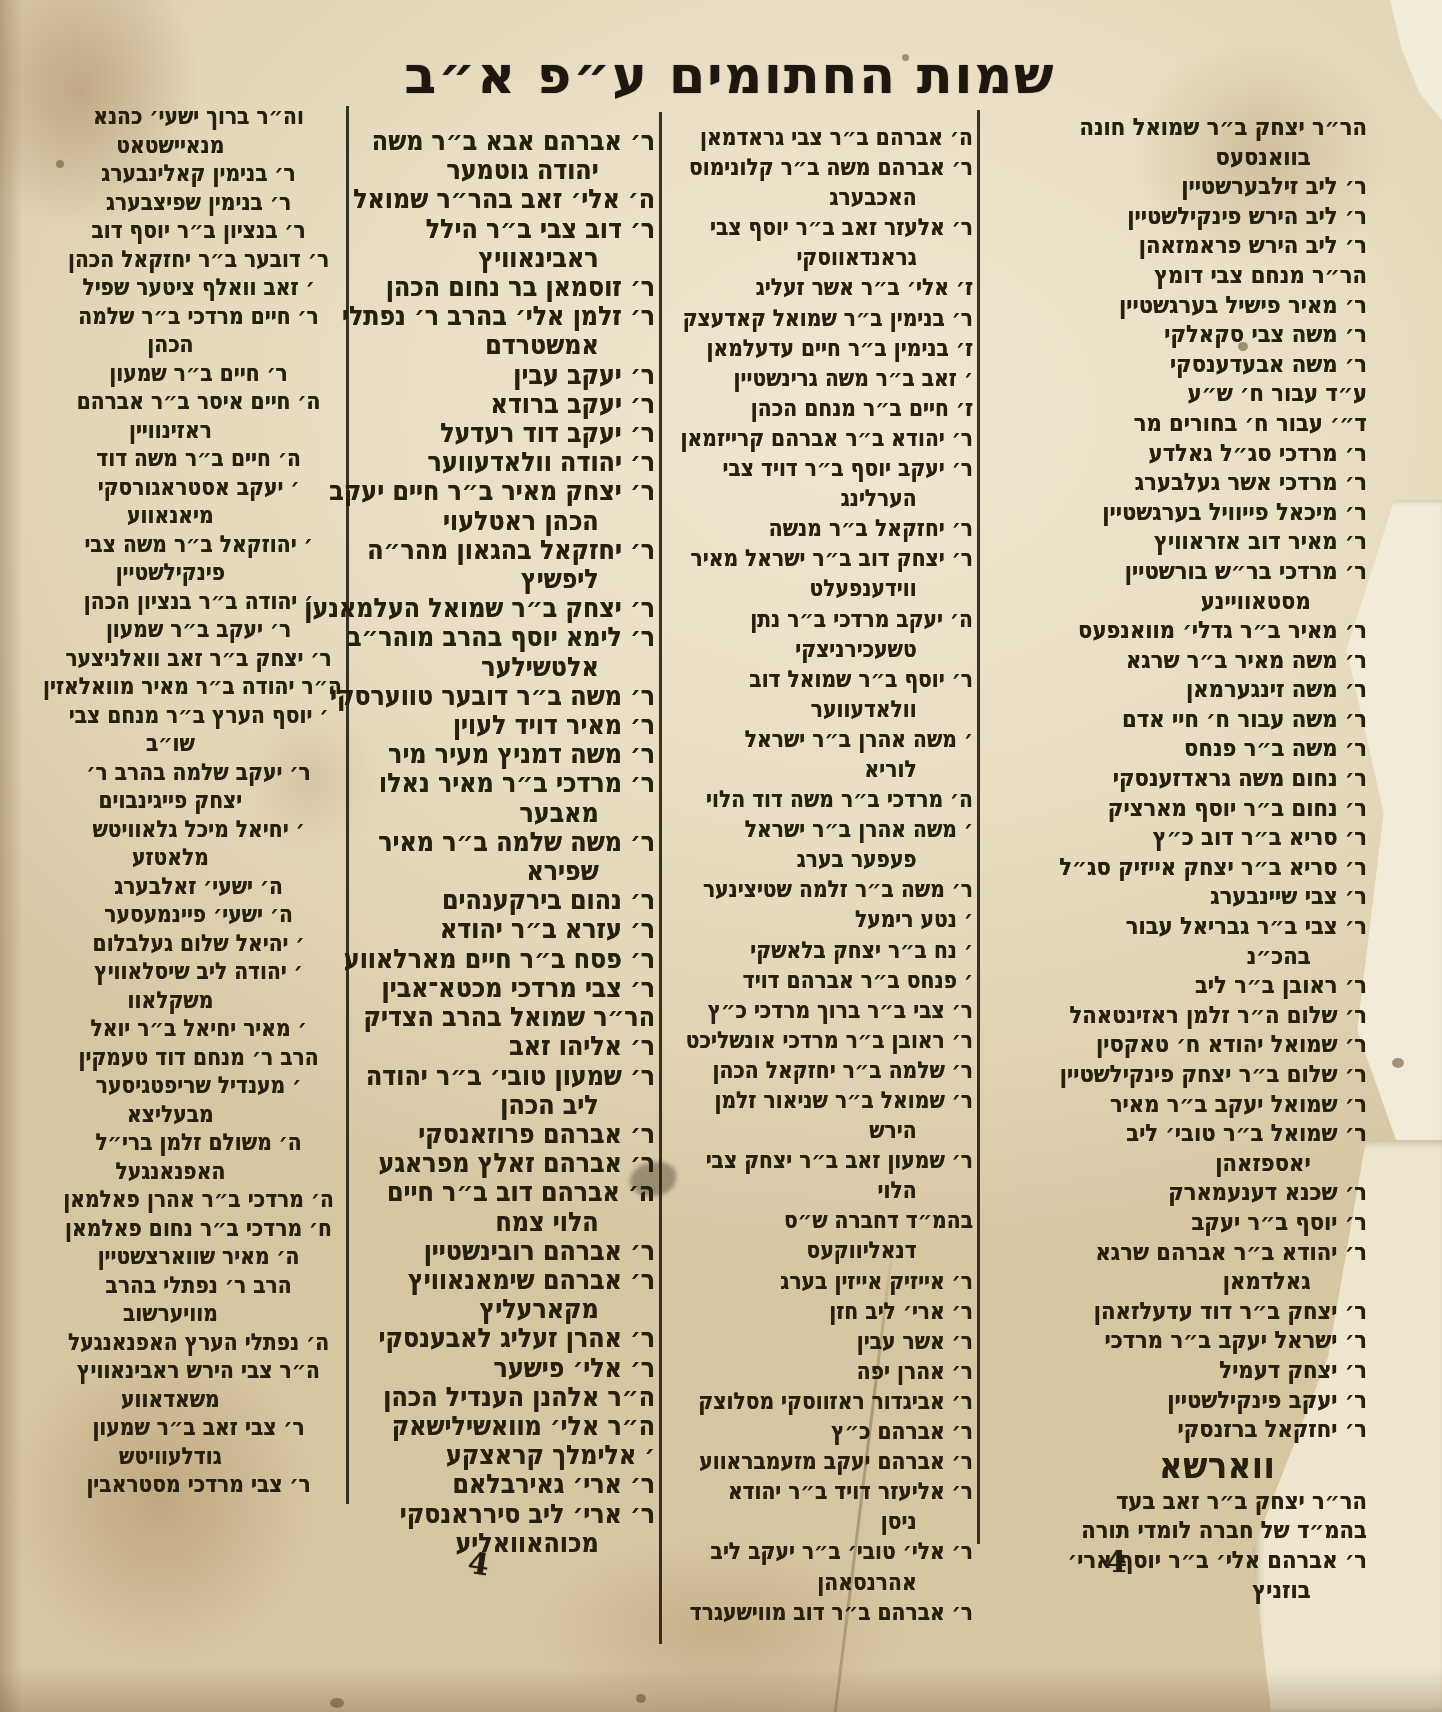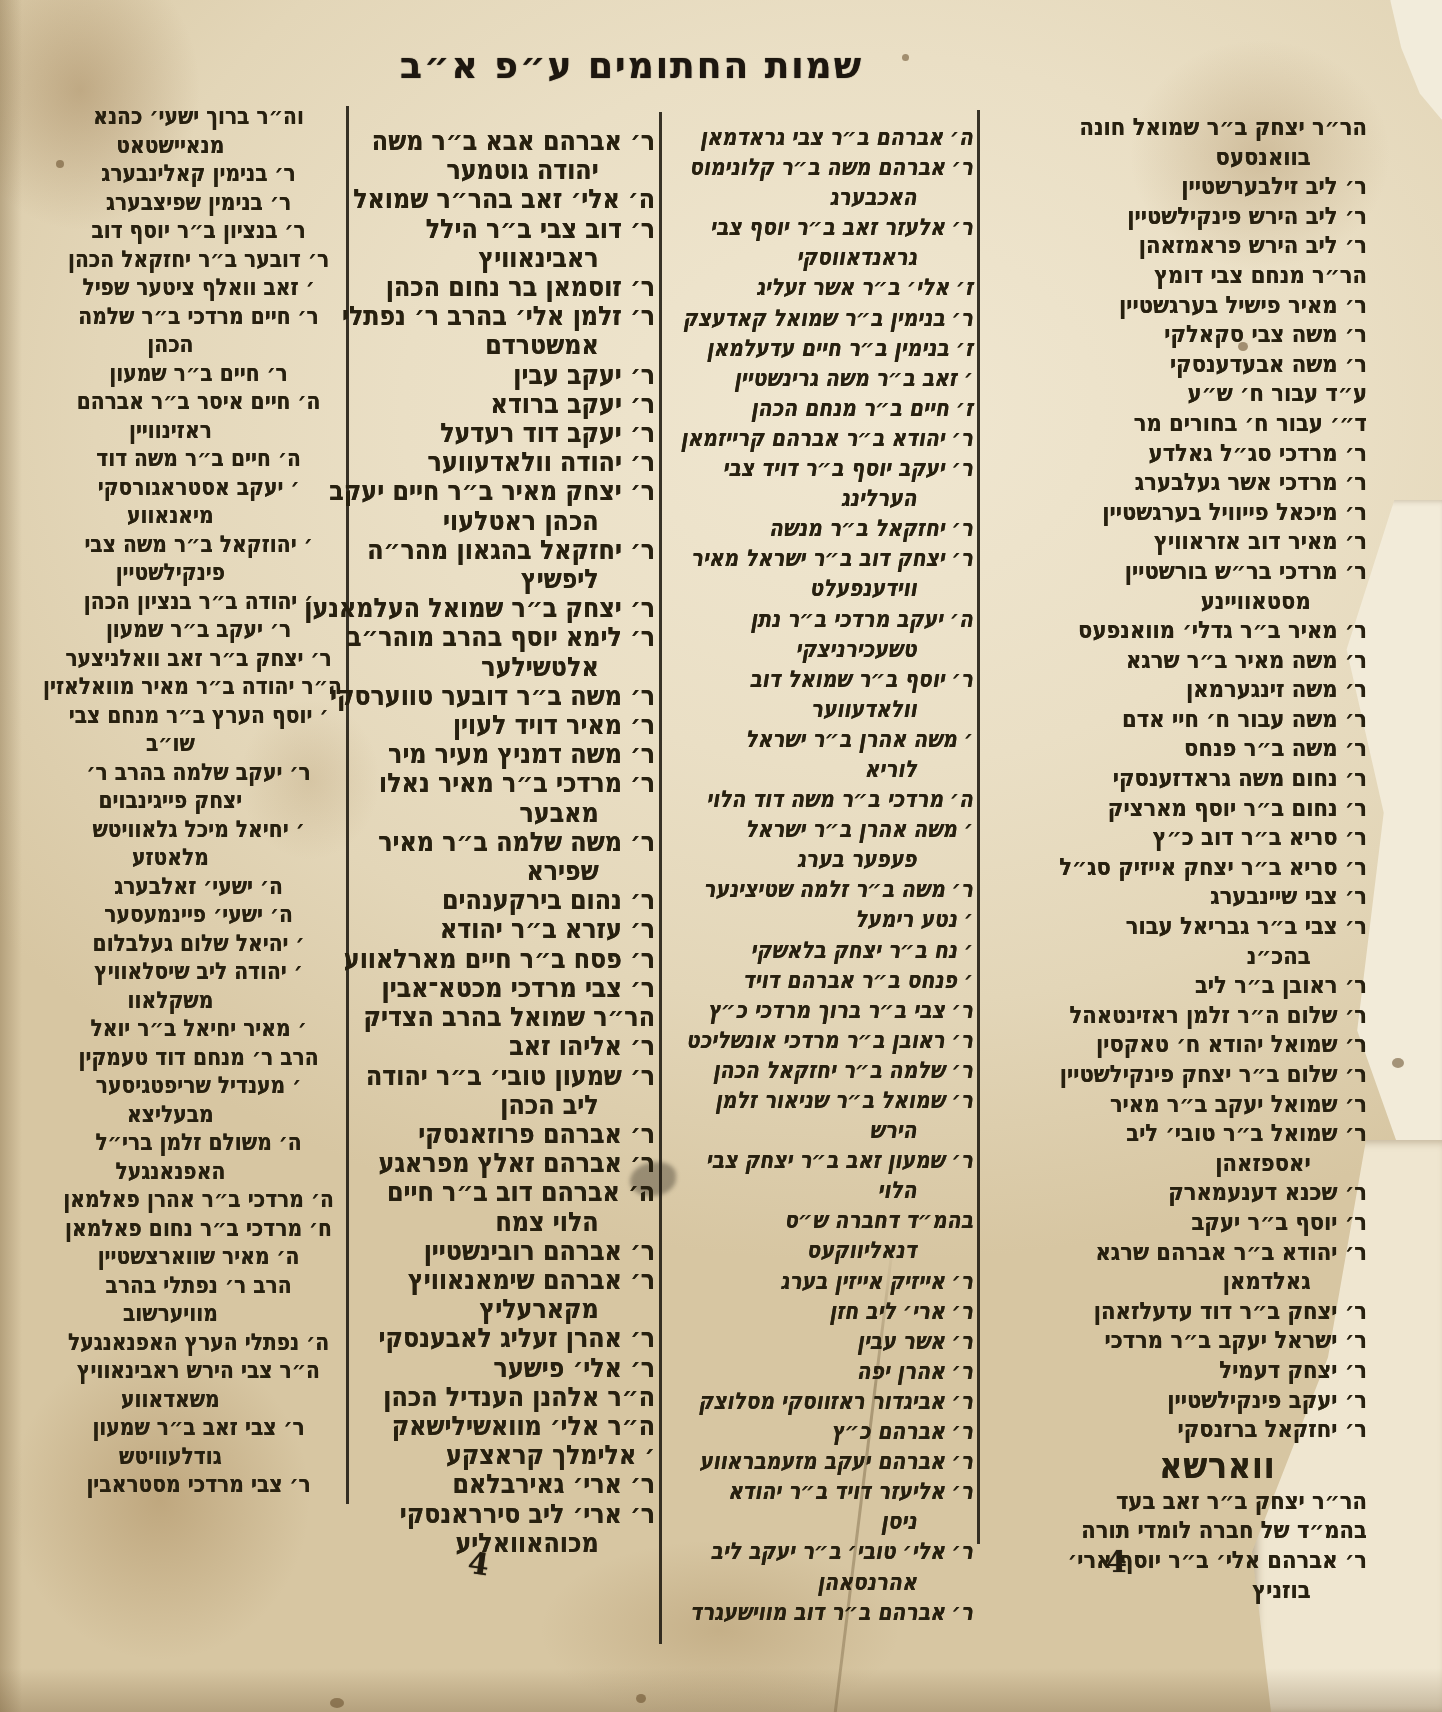--- a/index.html
+++ b/index.html
@@ -20,37 +20,37 @@
   .speck{position:absolute;border-radius:50%;background:rgba(100,75,40,.55);pointer-events:none;}
   .blot{position:absolute;width:46px;height:34px;border-radius:60% 40% 55% 45%;background:rgba(45,40,28,.38);filter:blur(2px);pointer-events:none;}
   .edge-left{position:absolute;left:0;top:0;width:22px;height:100%;background:linear-gradient(90deg,rgba(115,90,52,.35),rgba(115,90,52,0));pointer-events:none;}
   .edge-bottom{position:absolute;left:0;top:1668px;width:100%;height:44px;background:linear-gradient(0deg,rgba(110,85,50,.33),rgba(110,85,50,0));pointer-events:none;}
   .tear-tr{position:absolute;left:1368px;top:0;width:74px;height:120px;background:#f2ecdb;clip-path:polygon(30% 0,100% 0,100% 100%,70% 78%,45% 40%);box-shadow:-3px 3px 6px rgba(90,70,40,.45);pointer-events:none;}
   .tear-rm{position:absolute;left:1336px;top:500px;width:106px;height:680px;background:#f2ebd9;clip-path:polygon(55% 0,100% 0,100% 100%,70% 100%,20% 78%,45% 46%,10% 22%);box-shadow:inset 4px 0 6px rgba(110,85,50,.4);pointer-events:none;}
   .tear-rb{position:absolute;left:1252px;top:1140px;width:190px;height:572px;background:#efe6d0;clip-path:polygon(60% 0,100% 0,100% 100%,10% 100%,0 72%,40% 38%);box-shadow:inset 5px 2px 8px rgba(110,85,50,.38);pointer-events:none;}
   .crease{position:absolute;left:892px;top:1238px;width:3px;height:500px;background:linear-gradient(180deg,rgba(95,75,42,.0),rgba(95,75,42,.38) 30%,rgba(95,75,42,.3));transform:rotate(7deg);transform-origin:top center;pointer-events:none;}
   
   .title{
-    position:absolute;top:44px;left:400px;width:660px;text-align:left;
-    font-size:36px;font-weight:bold;letter-spacing:2px;direction:rtl;
+    position:absolute;top:44px;left:400px;width:660px;text-align:center;
+    font-size:52px;font-weight:bold;letter-spacing:2px;direction:rtl;
     color:#1d1710;text-shadow:0 0 1px rgba(30,25,15,.85);
   }
   .rule{position:absolute;width:2.5px;background:rgba(30,25,16,.88);pointer-events:none;}
   .rule1{left:977px;top:110px;height:1434px;}
   .rule2{left:659px;top:112px;height:1532px;}
   .rule3{left:346px;top:106px;height:1398px;}
   .col{position:absolute;direction:rtl;text-align:right;white-space:nowrap;}
   .col .line{
     font-weight:bold;color:#27200f;
     transform:scaleX(.88);transform-origin:100% 50%;
     text-shadow:0 0 .7px rgba(35,28,16,.8);
   }
   .col1{left:1007px;top:112px;width:360px;font-size:24px;}
   .col1 .line{line-height:29.6px;}
-  .col2{left:665px;top:122px;width:308px;font-size:23px;font-style:italic;}
+  .col2{left:665px;top:122px;width:308px;font-size:23px;}
   .col2 .line{line-height:30.1px;}
   .col3{left:352px;top:126px;width:303px;font-size:27px;}
   .col3 .line{line-height:29.2px;}
   .col4{left:16px;top:102px;width:326px;font-size:23px;text-align:center;}
   .col4 .line{line-height:28.5px;}
   .col .ind{padding-right:64px;}
   .col .head{font-size:36px;line-height:42px;padding-right:104px;letter-spacing:1px;}
   .sig{
     position:absolute;font-size:30px;font-weight:bold;color:#241d10;
     font-family:"DejaVu Serif","DejaVu Sans",serif;text-shadow:0 0 1px rgba(35,28,16,.8);

